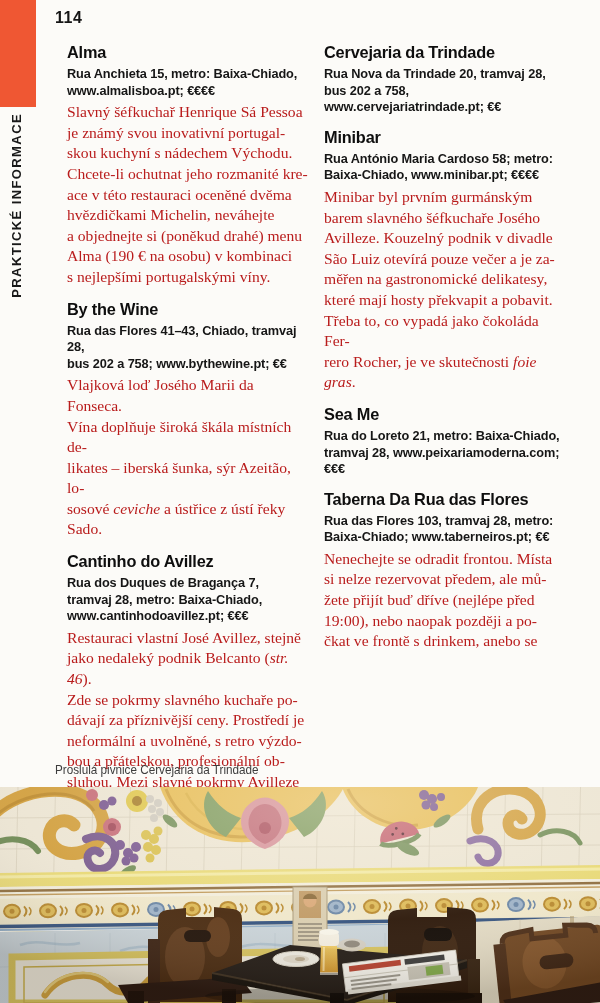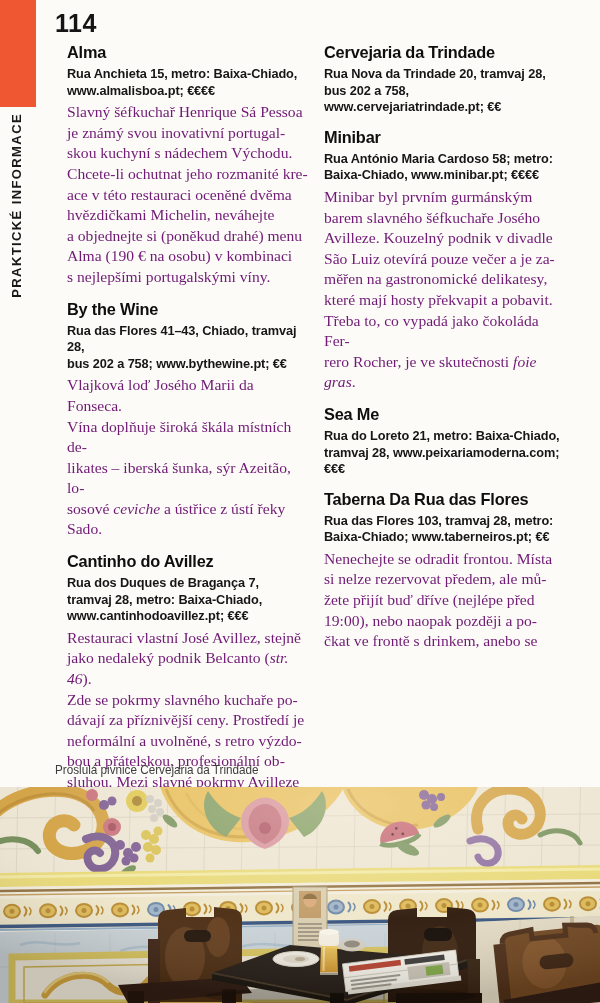--- a/index.html
+++ b/index.html
@@ -1,31 +1,31 @@
 <!DOCTYPE html>
 <html><head>
 <meta charset="utf-8">
 <style>
   html,body{margin:0;padding:0;background:#e8e8e8;}
   .page{position:relative;width:600px;height:1003px;background:#FCFBF8;overflow:hidden;
         font-family:"Liberation Sans",sans-serif;color:#151515;margin:0 auto;}
   .red-tab{position:absolute;left:0;top:0;width:36px;height:107px;background:var(--accent,#EF5733);}
   .side-label{position:absolute;left:9px;top:113px;writing-mode:vertical-rl;transform:rotate(180deg);
         font-weight:700;font-size:13px;letter-spacing:1.4px;color:#181818;white-space:nowrap;}
-  .page-number{position:absolute;left:55px;top:9px;font-size:25px;font-weight:700;letter-spacing:.5px;}
+  .page-number{position:absolute;left:55px;top:9px;font-size:16px;font-weight:700;letter-spacing:.5px;}
   .col{position:absolute;top:43px;width:254px;}
   .col-left{left:55px;}
   .col-right{left:312px;}
   .listing{margin:0 0 12px 12px;}
   .listing .name{margin:0 0 3px 0;font-size:17px;font-weight:700;letter-spacing:-.2px;
         transform:scaleX(.96);transform-origin:left;white-space:nowrap;color:#0e0e0e;}
   .listing .addr{font-weight:700;font-size:13px;line-height:16.6px;letter-spacing:-.1px;
         white-space:pre-line;transform:scaleX(.98);transform-origin:left;margin-bottom:3px;color:#161616;}
   .listing .body{font-family:"Liberation Serif",serif;font-size:15.6px;line-height:20.6px;
-        white-space:pre-line;color:#701a75;}
+        white-space:pre-line;color:#b91c1c;}
   .caption{position:absolute;left:55px;top:762px;font-size:13px;color:#3d3d3d;
         transform:scaleX(.9);transform-origin:left;white-space:nowrap;}
   .photo{position:absolute;left:0;top:787px;width:600px;height:216px;display:block;}
 </style>
 </head>
 <body>
 
 <div class="page" style="--accent: #EF5733;">
   <div class="red-tab"></div>
   <div class="side-label">PRAKTICKÉ INFORMACE</div>

